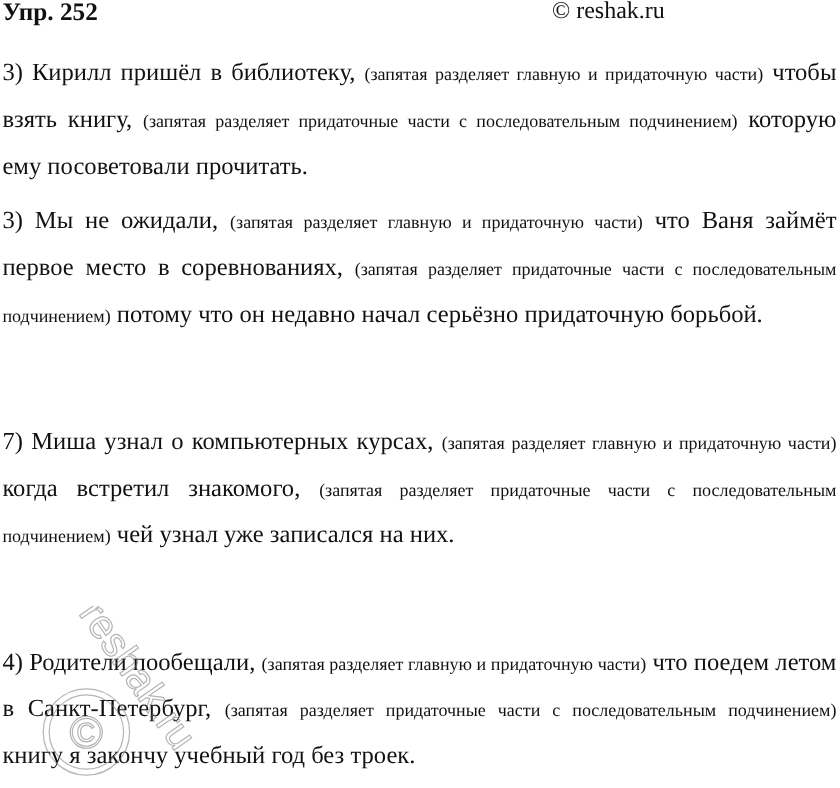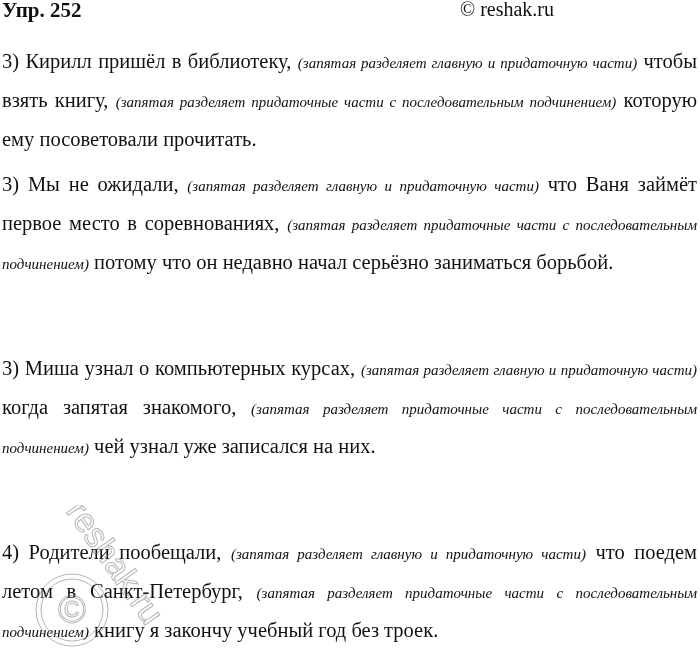--- a/index.html
+++ b/index.html
@@ -7,21 +7,21 @@
       width: 700px; height: 657px; overflow: hidden; position: relative;
       font-family: "Liberation Serif", serif; color: #111;
     }
     .header { position: absolute; top: 0; left: 0; width: 560px; height: 30px; }
     .ex-title { position: absolute; left: 2px; top: -2px; font-weight: bold; font-size: 21px; }
     .copyright { position: absolute; right: 6px; top: -2px; font-size: 20px; }
     .para {
       position: absolute; left: 2px; width: 695px;
       font-size: 20.5px; line-height: 37px; text-align: justify; text-align-last: left;
     }
-    .note { font-style: italic; font-size: 15px; }
+    .note { font-size: 15px; }
     #p1 { top: 43px; }
     #p2 { top: 166px; }
     #p3 { top: 350px; }
     #p4 { top: 534px; }
     .watermark {
       position: absolute; left: 10px; top: 505px; width: 180px; height: 150px;
       pointer-events: none; opacity: 0.55;
     }
   </style>
 </head>
@@ -30,25 +30,25 @@
 <div class="header">
   <div class="ex-title">Упр. 252</div>
   <div class="copyright">© reshak.ru</div>
 </div>
 
 <div class="para" id="p1">
   <span>3) Кирилл пришёл в библиотеку, </span><span class="note">(запятая разделяет главную и придаточную части)</span><span> чтобы взять книгу, </span><span class="note">(запятая разделяет придаточные части с последовательным подчинением)</span><span> которую ему посоветовали прочитать.</span>
 </div>
 
 <div class="para" id="p2">
-  <span>3) Мы не ожидали, </span><span class="note">(запятая разделяет главную и придаточную части)</span><span> что Ваня займёт первое место в соревнованиях, </span><span class="note">(запятая разделяет придаточные части с последовательным подчинением)</span><span> потому что он недавно начал серьёзно заниматься борьбой.</span>
+  <span>3) Мы не ожидали, </span><span class="note">(запятая разделяет главную и придаточную части)</span><span> что Ваня займёт первое место в соревнованиях, </span><span class="note">(запятая разделяет придаточные части с последовательным подчинением)</span><span> потому что он недавно начал серьёзно придаточную борьбой.</span>
 </div>
 
 <div class="para" id="p3">
-  <span>3) Миша узнал о компьютерных курсах, </span><span class="note">(запятая разделяет главную и придаточную части)</span><span> когда запятая знакомого, </span><span class="note">(запятая разделяет придаточные части с последовательным подчинением)</span><span> чей узнал уже записался на них.</span>
+  <span>7) Миша узнал о компьютерных курсах, </span><span class="note">(запятая разделяет главную и придаточную части)</span><span> когда встретил знакомого, </span><span class="note">(запятая разделяет придаточные части с последовательным подчинением)</span><span> чей узнал уже записался на них.</span>
 </div>
 
 <div class="para" id="p4">
   <span>4) Родители пообещали, </span><span class="note">(запятая разделяет главную и придаточную части)</span><span> что поедем летом в Санкт-Петербург, </span><span class="note">(запятая разделяет придаточные части с последовательным подчинением)</span><span> книгу я закончу учебный год без троек.</span>
 </div>
 
 <svg class="watermark" viewBox="0 0 180 150" xmlns="http://www.w3.org/2000/svg">
   <g transform="translate(20,10)" fill="none" stroke="#777" stroke-width="1">
     <circle cx="42" cy="95" r="36"></circle>
     <circle cx="42" cy="95" r="31"></circle>

